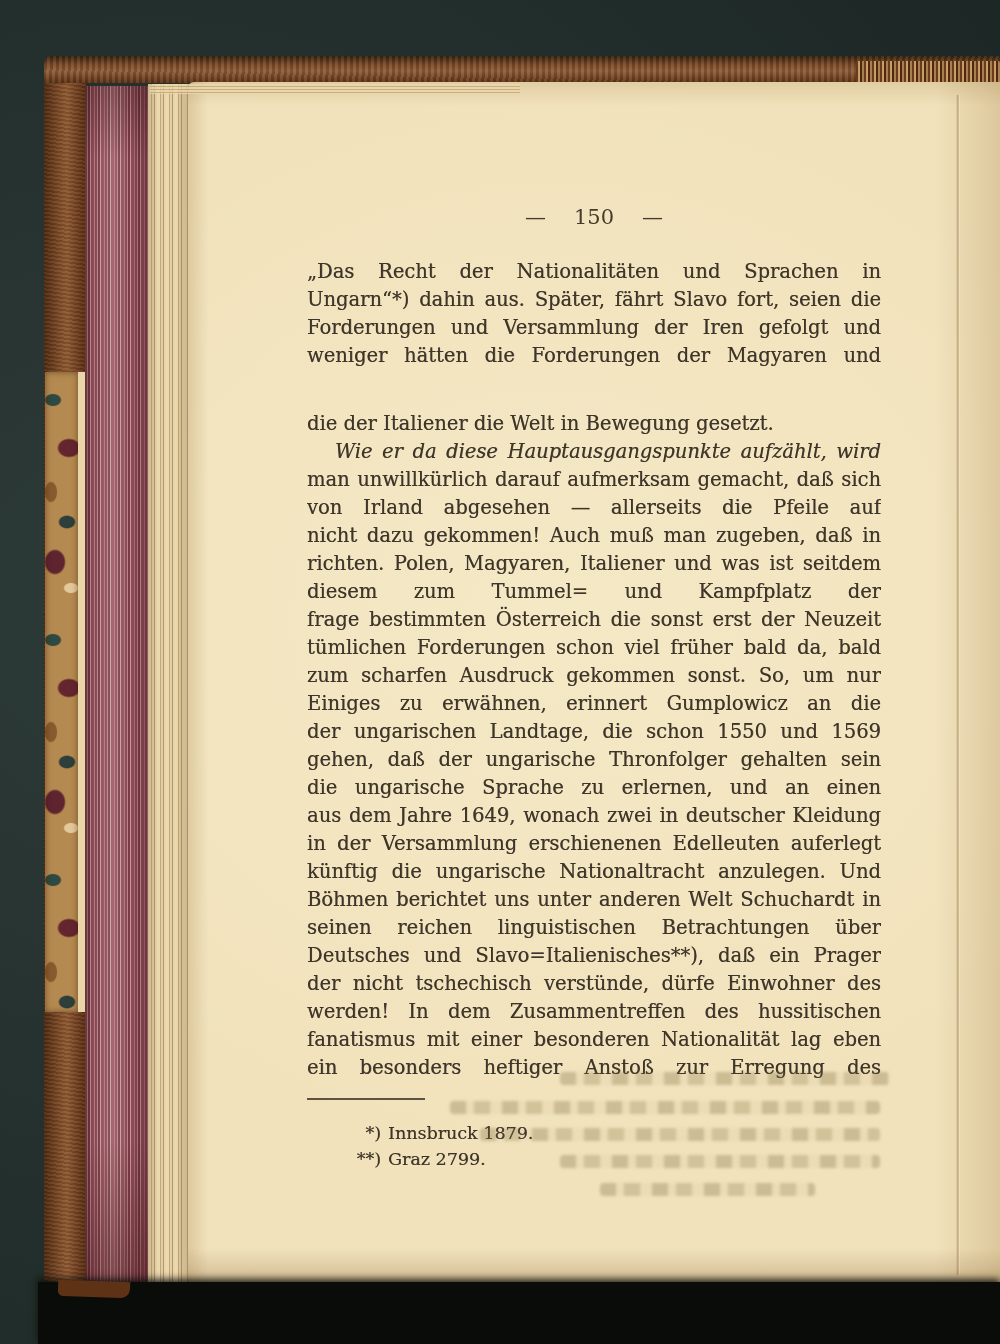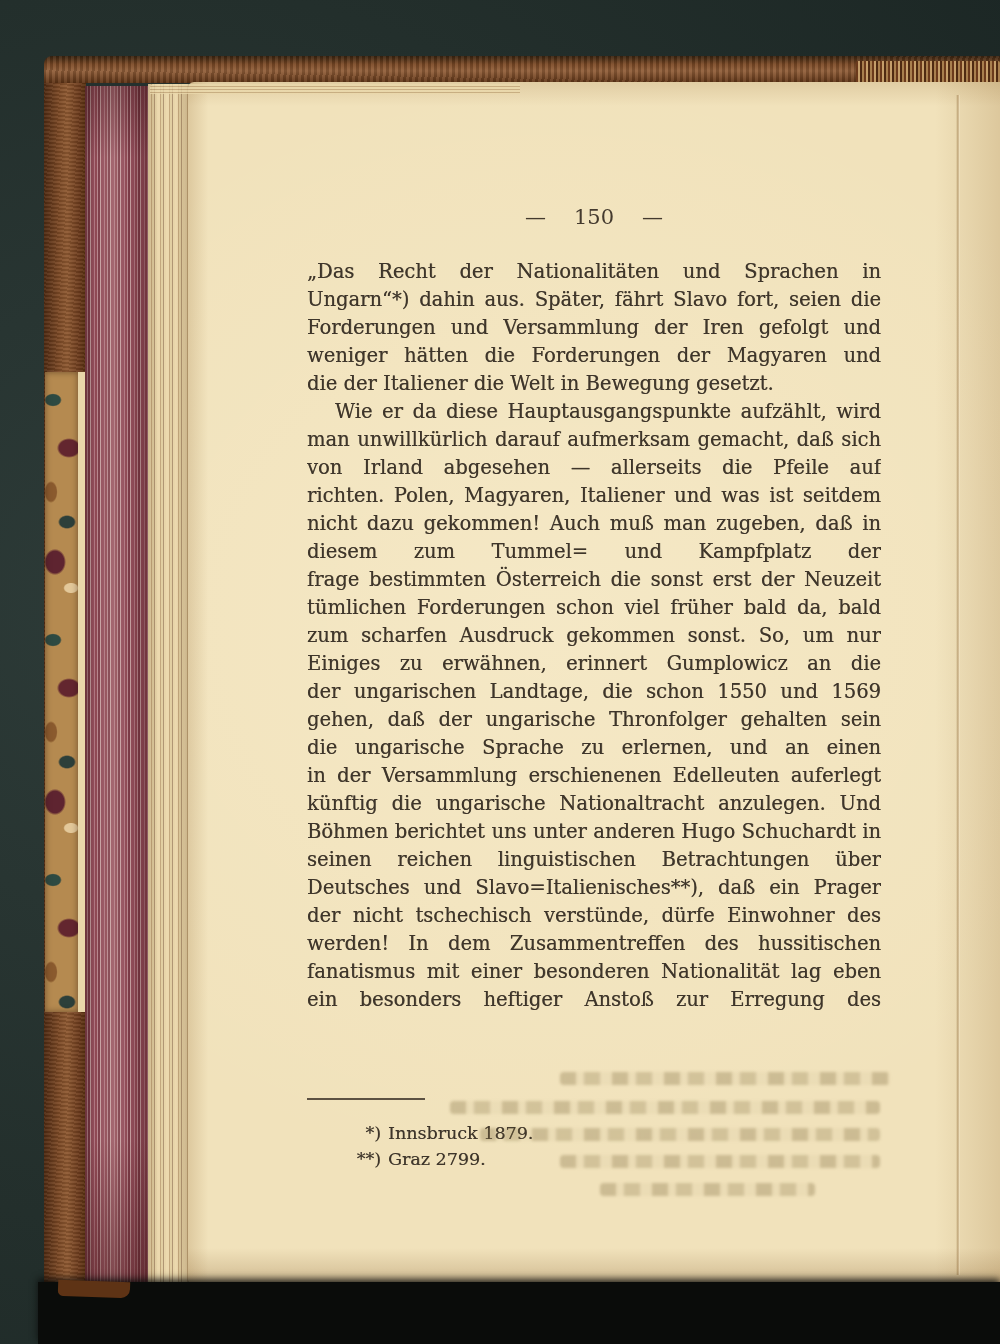--- a/index.html
+++ b/index.html
@@ -85,22 +85,22 @@
   #pagenum-row{
     left:307px;top:203px;width:574px;height:28px;display:flex;justify-content:center;
     align-items:center;gap:28px;font-size:21px;color:#443a2e;
   }
   #text-block{left:307px;top:258px;width:574px;color:#3e352a;}
   .tline{
     height:28px;line-height:28px;font-size:19.5px;overflow:hidden;
     text-align:justify;text-align-last:justify;
     text-shadow:0.35px 0 0 rgba(62,53,42,0.65);
   }
-  .tline.indent{padding-left:28px;}
-  .tline.endp{text-align-last:left;}
+  .tline.indent{padding-left:28px;font-style:italic;}
+  .tline.endp{text-align-last:left;margin-top:40px;}
   #footnote-rule{left:307px;top:1098px;width:118px;height:2px;background:#5c5142;}
   #footnotes{left:307px;top:1120px;width:520px;font-size:17.5px;color:#3e352a;}
   .fnline{height:26px;line-height:26px;text-shadow:0.3px 0 0 rgba(62,53,42,0.6);}
   .fnmark{display:inline-block;width:74px;text-align:right;}
   .fntext{margin-left:7px;}
 
   
   .bleed{
     height:13px;filter:blur(1.8px);border-radius:4px;
     background:repeating-linear-gradient(90deg,
@@ -135,33 +135,34 @@
 
 <div class="abs" id="text-block">
   <div class="tline">„Das Recht der Nationalitäten und Sprachen in Österreich=</div>
   <div class="tline">Ungarn“*) dahin aus.  Später, fährt Slavo fort, seien die</div>
   <div class="tline">Forderungen und Versammlung der Iren gefolgt und nicht</div>
   <div class="tline">weniger hätten die Forderungen der Magyaren und zuletzt</div>
   <div class="tline endp">die der Italiener die Welt in Bewegung gesetzt.</div>
   <div class="tline indent">Wie er da diese Hauptausgangspunkte aufzählt, wird</div>
   <div class="tline">man unwillkürlich darauf aufmerksam gemacht, daß sich —</div>
   <div class="tline">von Irland abgesehen — allerseits die Pfeile auf Österreich</div>
+  <div class="tline">nicht dazu gekommen!  Auch muß man zugeben, daß in</div>
   <div class="tline">richten.  Polen, Magyaren, Italiener und was ist seitdem</div>
-  <div class="tline">nicht dazu gekommen!  Auch muß man zugeben, daß in</div>
   <div class="tline">diesem zum Tummel= und Kampfplatz der Nationalitäten=</div>
   <div class="tline">frage bestimmten Österreich die sonst erst der Neuzeit eigen=</div>
   <div class="tline">tümlichen Forderungen schon viel früher bald da, bald dort</div>
   <div class="tline">zum scharfen Ausdruck gekommen sonst.  So, um nur</div>
   <div class="tline">Einiges zu erwähnen, erinnert Gumplowicz an die Beschlüsse</div>
   <div class="tline">der ungarischen Landtage, die schon 1550 und 1569 dahin=</div>
   <div class="tline">gehen, daß der ungarische Thronfolger gehalten sein solle,</div>
   <div class="tline">die ungarische Sprache zu erlernen, und an einen Beschluß</div>
+  <div class="tline">aus dem Jahre 1649, wonach zwei in deutscher Kleidung</div>
   <div class="tline">in der Versammlung erschienenen Edelleuten auferlegt ward,</div>
   <div class="tline">künftig die ungarische Nationaltracht anzulegen.  Und von</div>
-  <div class="tline">Böhmen berichtet uns unter anderen Hugo Schuchardt in</div>
+  <div class="tline">Böhmen berichtet uns unter anderen Welt Schuchardt in</div>
   <div class="tline">seinen reichen linguistischen Betrachtungen über „Slavo=</div>
   <div class="tline">Deutsches und Slavo=Italienisches**), daß ein Prager Land=</div>
   <div class="tline">der nicht tschechisch verstünde, dürfe Einwohner des Landes</div>
   <div class="tline">werden!  In dem Zusammentreffen des hussitischen Glaubens=</div>
   <div class="tline">fanatismus mit einer besonderen Nationalität lag eben auch</div>
   <div class="tline">ein besonders heftiger Anstoß zur Erregung des Gärungs=</div>
 </div>
 
 <div class="abs" id="footnote-rule"></div>
 

